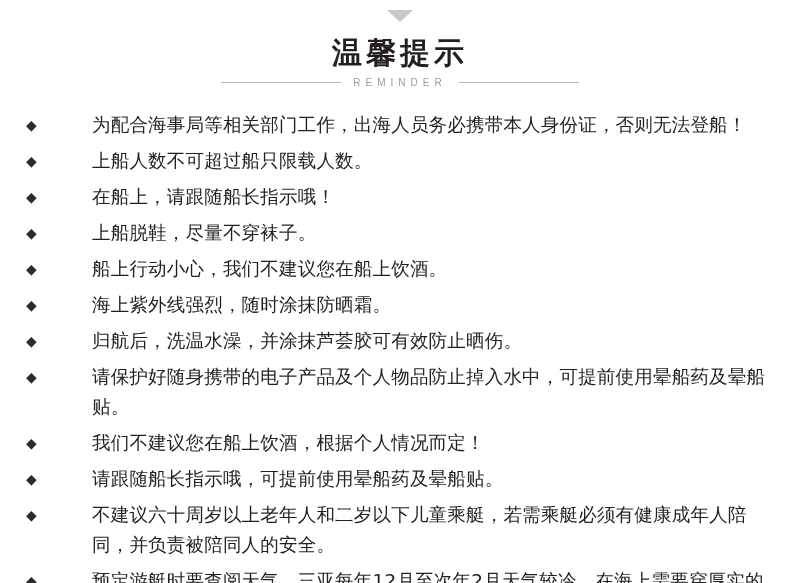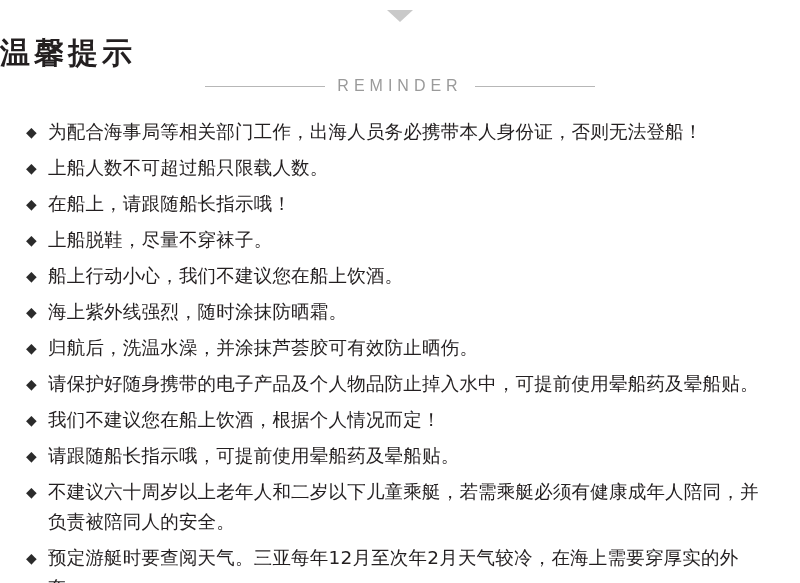--- a/index.html
+++ b/index.html
@@ -27,20 +27,21 @@
     height: 0;
     margin: 10px auto 0 auto;
     border-left: 13px solid transparent;
     border-right: 13px solid transparent;
     border-top: 12px solid #c9c9c9;
   }
 
   
   .head {
     margin-top: 14px;
+    text-align: center;
   }
   .head-title {
     font-family: "DejaVu Serif", "Liberation Serif", serif;
     font-weight: bold;
     font-size: 30px;
     letter-spacing: 4px;
     color: #231f20;
     line-height: 1.1;
   }
   .head-sub-wrap {
@@ -49,21 +50,21 @@
     align-items: center;
     justify-content: center;
     gap: 12px;
   }
   .rule {
     width: 120px;
     height: 0;
     border-top: 1px solid #b7b7b7;
   }
   .head-sub {
-    font-size: 16px;
+    font-size: 10px;
     letter-spacing: 5px;
     color: #9a9a9a;
     font-family: "Liberation Sans", sans-serif;
   }
 
   
   .list {
     margin: 22px 0 0 0;
     padding: 0 26px 0 26px;
     box-sizing: border-box;
@@ -83,20 +84,21 @@
     user-select: none;
   }
   .text {
     flex: 1 1 auto;
     font-size: 18.5px;
     line-height: 30px;
     color: #231f20;
     font-family: "DejaVu Sans", "Liberation Sans", sans-serif;
     letter-spacing: 0.2px;
     word-break: break-all;
+    margin-left: 44px;
   }
 </style>
 </head>
 <body>
 
 <div class="page">
 
   <div class="top-caret"></div>
 
   <div class="head">

